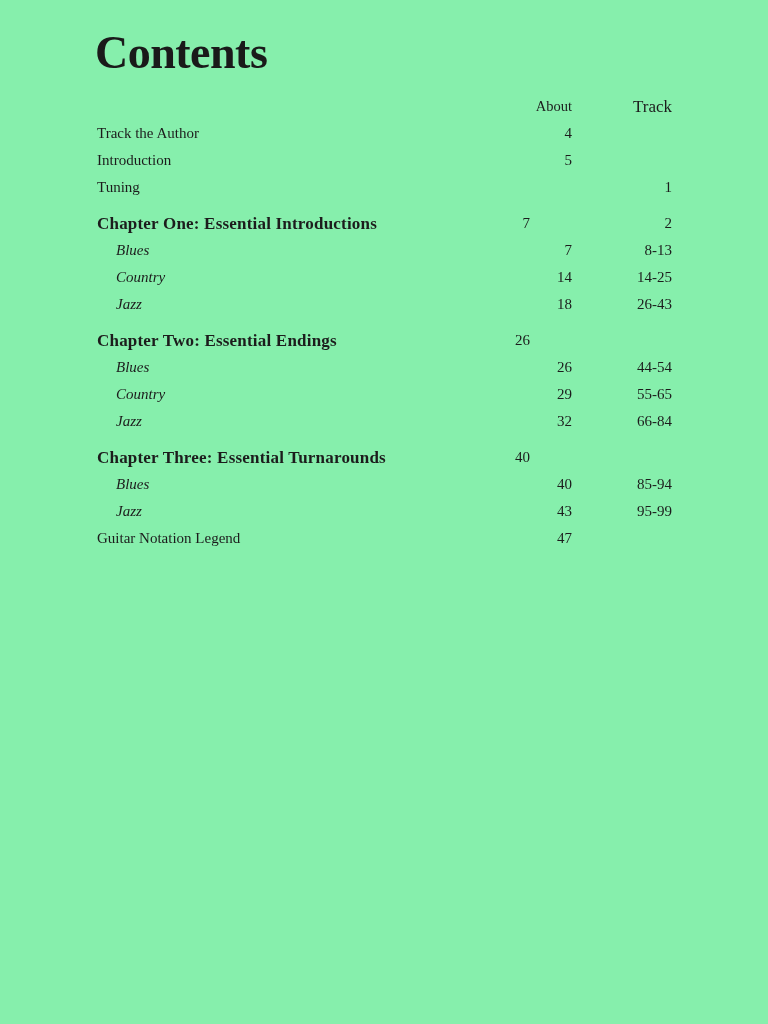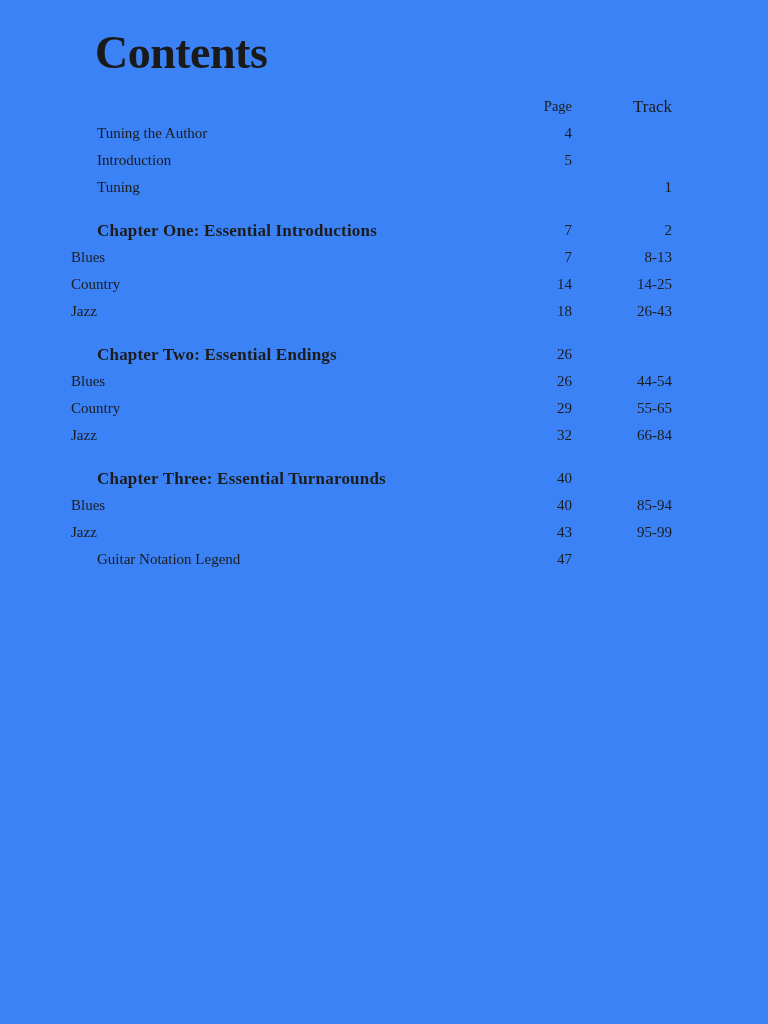--- a/index.html
+++ b/index.html
@@ -1,21 +1,21 @@
 <!DOCTYPE html>
 <html><head>
 <meta charset="utf-8">
 <style>
   * { margin: 0; padding: 0; box-sizing: border-box; }
   html, body { background: #ffffff; }
   .doc-page {
     position: relative;
     width: 768px;
     height: 1024px;
-    background: #3b82f6;
+    background: #86efac;
     color: #1c1c1c;
     font-family: "Liberation Serif", "DejaVu Serif", serif;
     padding-top: 30px;
     overflow: hidden;
   }
   .title {
     margin-left: 95px;
     font-size: 46px;
     line-height: 46px;
     letter-spacing: -0.5px;
@@ -25,47 +25,47 @@
   .toc {
     margin-top: 17px;
     padding-right: 96px; 
   }
   .row {
     display: flex;
     line-height: 27px;
     font-size: 15px;
   }
   .c-label { flex: 1; padding-left: 97px; }
-  .row.sub .c-label { padding-left: 71px; }
+  .row.sub .c-label { padding-left: 116px; font-style: italic; }
   .c-page  { width: 72px;  text-align: right; }
   .c-track { width: 100px; text-align: right; }
-  .row.chapter { margin-top: 16px; }
+  .row.chapter { margin-top: 9px; gap: 42px; }
   .row.chapter .c-label {
     font-weight: bold;
     font-size: 17px;
     letter-spacing: 0.2px;
   }
   .row.header .c-page { font-size: 14.5px; }
   .row.header .c-track { font-size: 17px; }
 </style>
 </head>
 <body>
 
 <div class="doc-page">
   <h1 class="title">Contents</h1>
 
   <div class="toc">
     <div class="row header">
       <div class="c-label"></div>
-      <div class="c-page">Page</div>
+      <div class="c-page">About</div>
       <div class="c-track">Track</div>
     </div>
 
     <div class="row">
-        <div class="c-label">Tuning the Author</div>
+        <div class="c-label">Track the Author</div>
         <div class="c-page">4</div>
         <div class="c-track"></div>
       </div>
       <div class="row">
         <div class="c-label">Introduction</div>
         <div class="c-page">5</div>
         <div class="c-track"></div>
       </div>
       <div class="row">
         <div class="c-label">Tuning</div>

